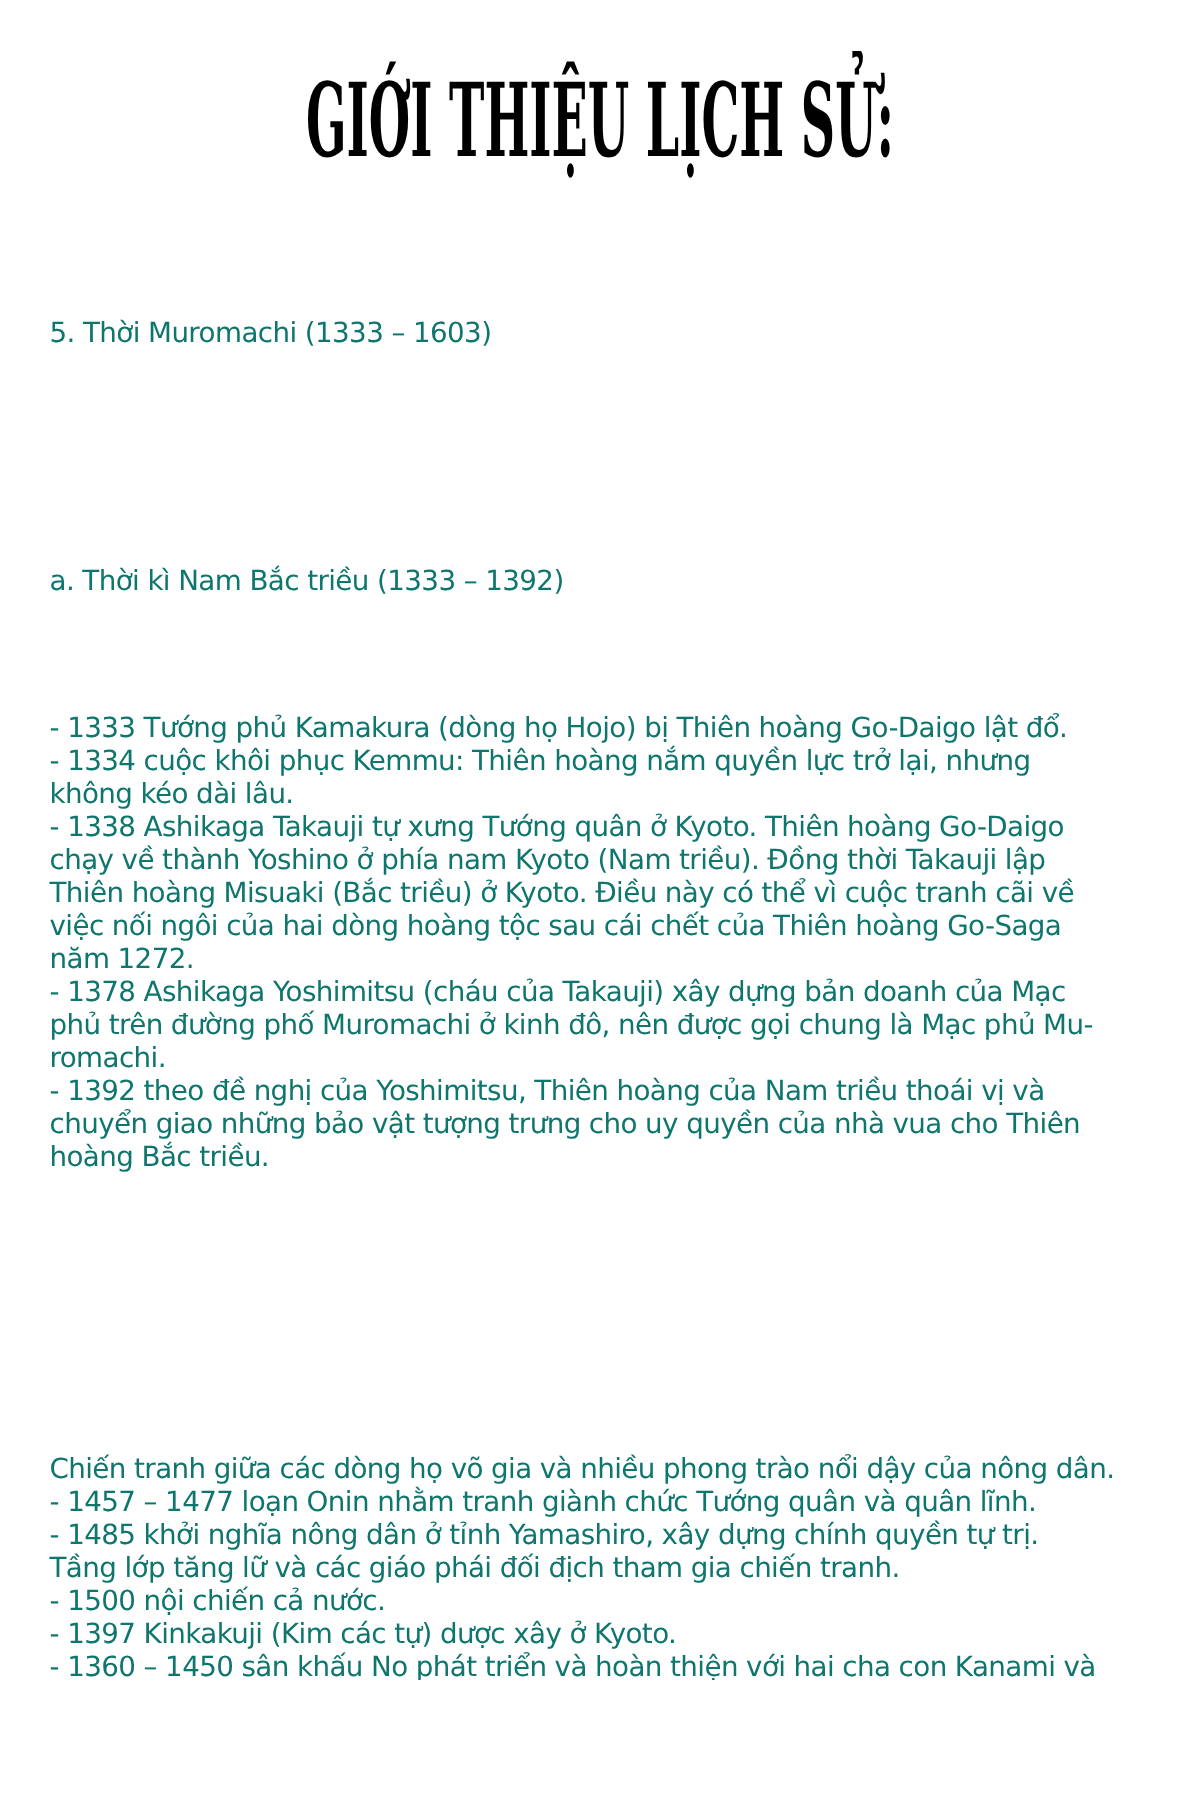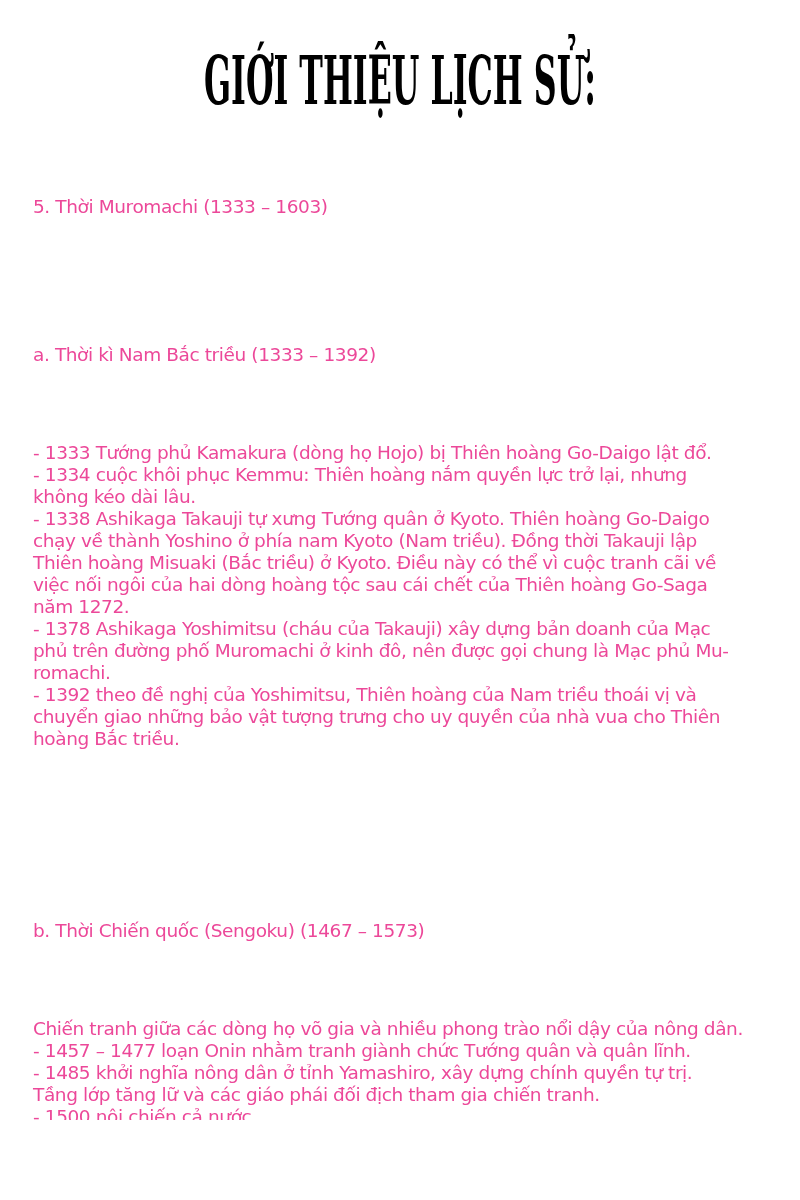--- a/index.html
+++ b/index.html
@@ -2,42 +2,42 @@
 <html lang="vi"><head>
 <meta charset="utf-8">
 <style>
   html, body { margin: 0; padding: 0; }
   body { background: #ffffff; }
   .page {
     position: relative;
     width: 800px;
     height: 1120px;
     background: #ffffff;
-    color: #ec4899;
+    color: #0f766e;
     overflow: hidden;
     font-family: "DejaVu Sans", "Liberation Sans", sans-serif;
   }
   .title-wrap {
     padding-top: 34px;
     text-align: center;
     height: 96px;
   }
   .doc {
     margin: 0 30px 0 33px;
     font-size: 18.5px;
     line-height: 22px;
     letter-spacing: -0.4px;
     white-space: pre;
   }
   .chapter-heading {
-    margin-top: 0;
+    margin-top: 16px;
     margin-bottom: 0;
   }
   .sec-heading {
-    margin-top: 16px;
+    margin-top: 33px;
   }
   .sec-body {
     margin-top: 32px;
     white-space: pre;
   }
 </style>
 </head>
 <body>
 
 <div class="page">
@@ -64,21 +64,20 @@
 năm 1272.
 - 1378 Ashikaga Yoshimitsu (cháu của Takauji) xây dựng bản doanh của Mạc
 phủ trên đường phố Muromachi ở kinh đô, nên được gọi chung là Mạc phủ Mu-
 romachi.
 - 1392 theo đề nghị của Yoshimitsu, Thiên hoàng của Nam triều thoái vị và
 chuyển giao những bảo vật tượng trưng cho uy quyền của nhà vua cho Thiên
 hoàng Bắc triều.</div>
     </section>
 
     <section>
-      <div class="sec-heading">b. Thời Chiến quốc (Sengoku) (1467 – 1573)</div>
       <div class="sec-body">Chiến tranh giữa các dòng họ võ gia và nhiều phong trào nổi dậy của nông dân.
 - 1457 – 1477 loạn Onin nhằm tranh giành chức Tướng quân và quân lĩnh.
 - 1485 khởi nghĩa nông dân ở tỉnh Yamashiro, xây dựng chính quyền tự trị.
 Tầng lớp tăng lữ và các giáo phái đối địch tham gia chiến tranh.
 - 1500 nội chiến cả nước.
 - 1397 Kinkakuji (Kim các tự) dược xây ở Kyoto.
 - 1360 – 1450 sân khấu No phát triển và hoàn thiện với hai cha con Kanami và
 Zeami.
 - 1469 hoạ sĩ Sesshu từ Trung Quốc trở về, một bậc thầy của tranh thuỷ mặc.
 Từ giữa TK XVI Nhật Bản bắt đầu tiếp xúc với phương Tây (Bồ Đào Nha và Tây

